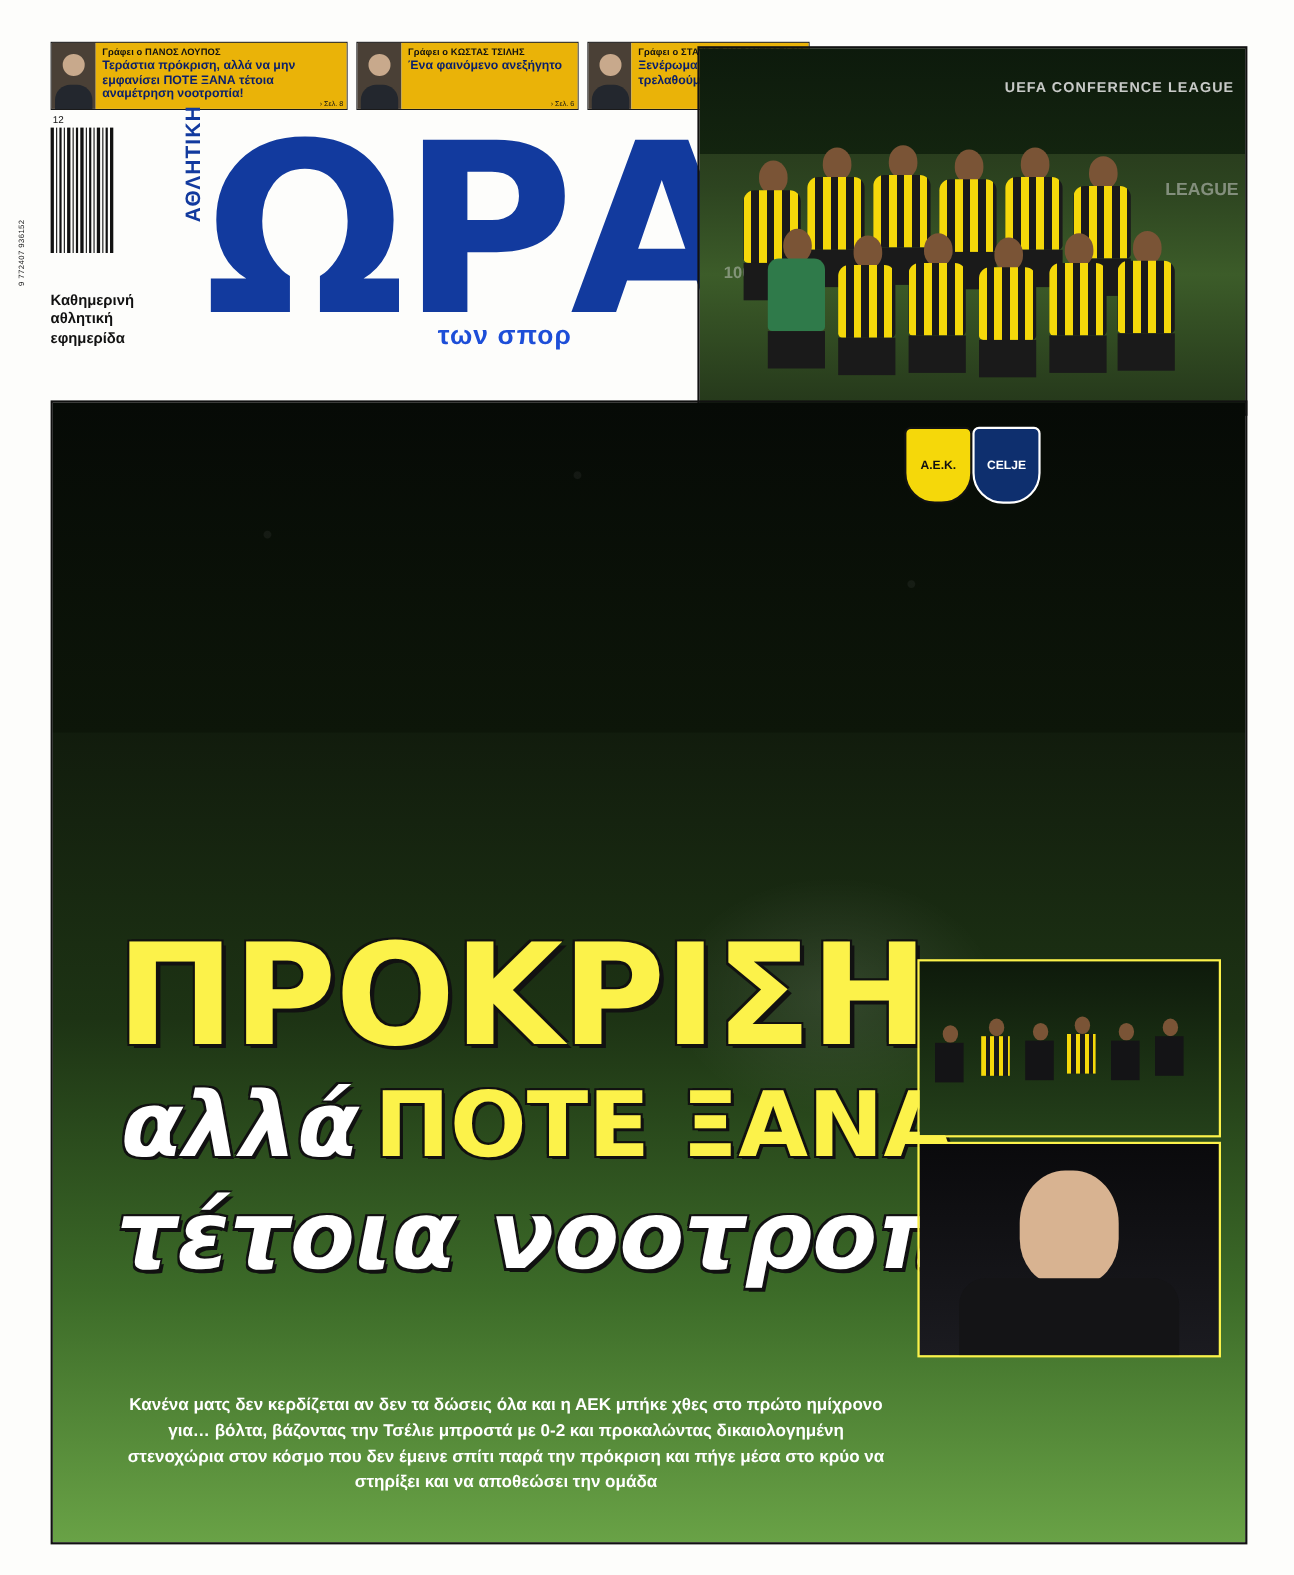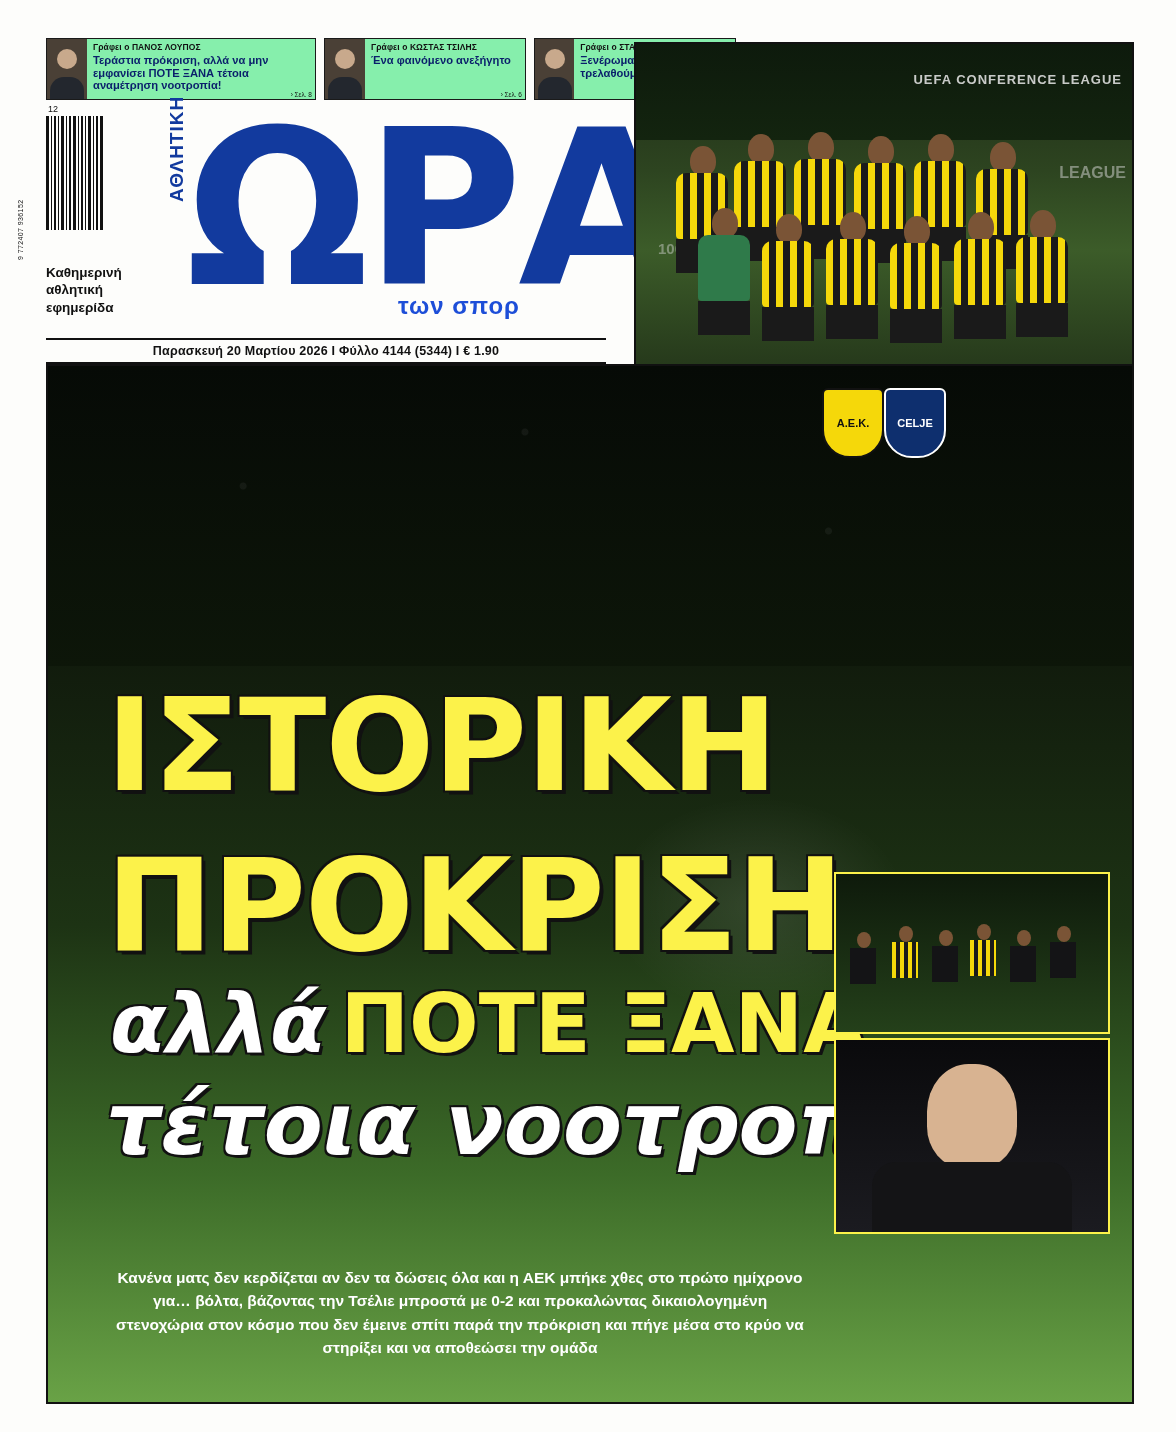--- a/index.html
+++ b/index.html
@@ -5,21 +5,21 @@
   html,body{margin:0;padding:0;background:#ffffff;}
   body{width:1176px;height:1432px;font-family:"Liberation Sans",sans-serif;overflow:hidden;}
   .page{position:relative;width:1176px;height:1432px;background:#fdfdfb;}
 
   
   .top-strip{position:absolute;left:46px;top:38px;width:760px;height:62px;display:flex;gap:8px;}
   .col-item{display:flex;align-items:stretch;background:#fff;border:1px solid #1a1a1a;}
   .col-item .photo{width:40px;background:#4a4036;position:relative;overflow:hidden;}
   .col-item .photo .head{position:absolute;left:50%;top:10px;transform:translateX(-50%);width:20px;height:20px;border-radius:50%;background:#c8a98c;}
   .col-item .photo .body{position:absolute;left:50%;bottom:0;transform:translateX(-50%);width:34px;height:22px;border-radius:14px 14px 0 0;background:#23272e;}
-  .col-item .txt{flex:1;background:#86efac;padding:3px 5px 2px 6px;display:flex;flex-direction:column;justify-content:flex-start;position:relative;}
+  .col-item .txt{flex:1;background:#eab308;padding:3px 5px 2px 6px;display:flex;flex-direction:column;justify-content:flex-start;position:relative;}
   .col-item .by{font-size:8.5px;font-weight:700;color:#111;letter-spacing:.1px;white-space:nowrap;}
   .col-item .hl{font-size:11.2px;font-weight:700;color:#0a1f6b;line-height:1.12;margin-top:2px;}
   .col-item .pg{position:absolute;right:3px;bottom:1px;font-size:6.5px;color:#111;white-space:nowrap;}
   .c1{width:268px;}
   .c2{width:200px;}
   .c3{width:200px;}
 
   
   .masthead{position:absolute;left:46px;top:106px;width:560px;height:232px;}
   .barcode{position:absolute;left:0;top:10px;width:60px;height:128px;}
@@ -157,23 +157,20 @@
           <i style="left:50px;width:2px"></i>
           <i style="left:54px;width:3px"></i>
       </div>
       <div class="issn">9 772407 936152</div>
     </div>
     <div class="subtitle">Καθημερινή αθλητική εφημερίδα</div>
     <div class="athl">ΑΘΛΗΤΙΚΗ</div>
     <div class="logo">ΩΡΑ</div>
     <div class="logo-sub">των σπορ</div>
   </div>
-  <div class="date-bar">
-    <span>Παρασκευή 20 Μαρτίου 2026  Ι  Φύλλο 4144 (5344)  Ι  € 1.90</span>
-  </div>
 
   <div class="team-photo">
     <div class="stand"></div>
     <div class="cl">UEFA CONFERENCE LEAGUE</div>
     <div class="ad">LEAGUE</div>
     <div class="ad2">1000</div>
     <div class="players">
       <div class="pl" style="left:0px;top:20px">
           <div class="h"></div>
           <div class="t"></div>
@@ -240,21 +237,20 @@
   <div class="hero">
     <div class="crowd"></div>
     <div class="lights"></div>
 
 
     <div class="crest-row">
       <div class="crest aek">Α.Ε.Κ.</div>
       <div class="crest celje">CELJE</div>
     </div>
 
-    <div class="hl1">ΙΣΤΟΡΙΚΗ</div>
     <div class="hl2">ΠΡΟΚΡΙΣΗ</div>
     <div class="hl3">
       <span class="w1">αλλά</span>
       <span class="w2">ΠΟΤΕ ΞΑΝΑ</span>
     </div>
     <div class="hl4">τέτοια νοοτροπία!</div>
 
     <div class="standfirst">Κανένα ματς δεν κερδίζεται αν δεν τα δώσεις όλα και η ΑΕΚ μπήκε χθες στο πρώτο ημίχρονο για… βόλτα, βάζοντας την Τσέλιε μπροστά με 0-2 και προκαλώντας δικαιολογημένη στενοχώρια στον κόσμο που δεν έμεινε σπίτι παρά την πρόκριση και πήγε μέσα στο κρύο να στηρίξει και να αποθεώσει την ομάδα</div>
 
     <div class="box-celebration">

